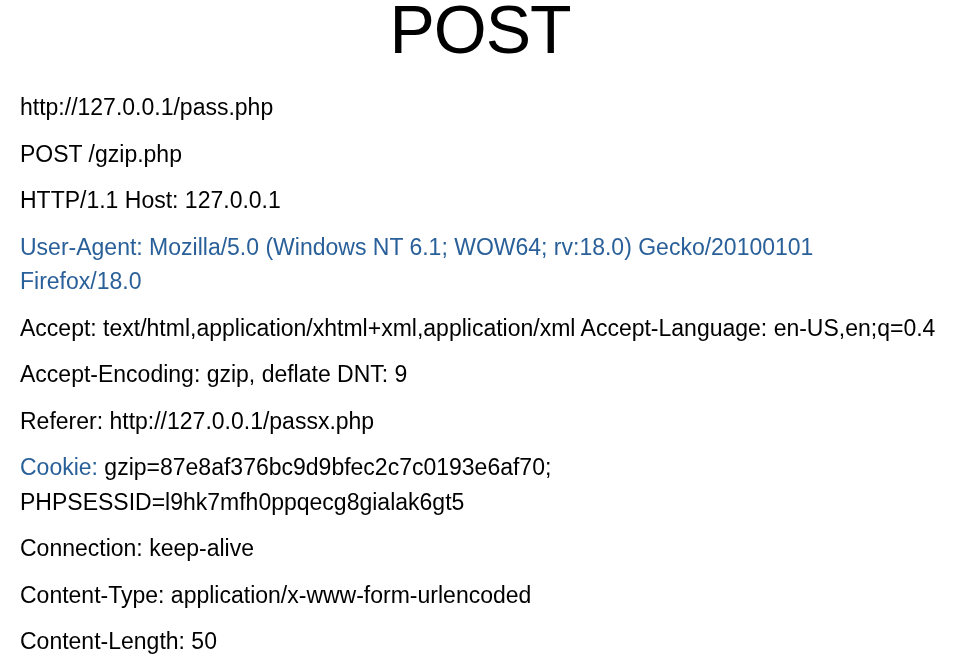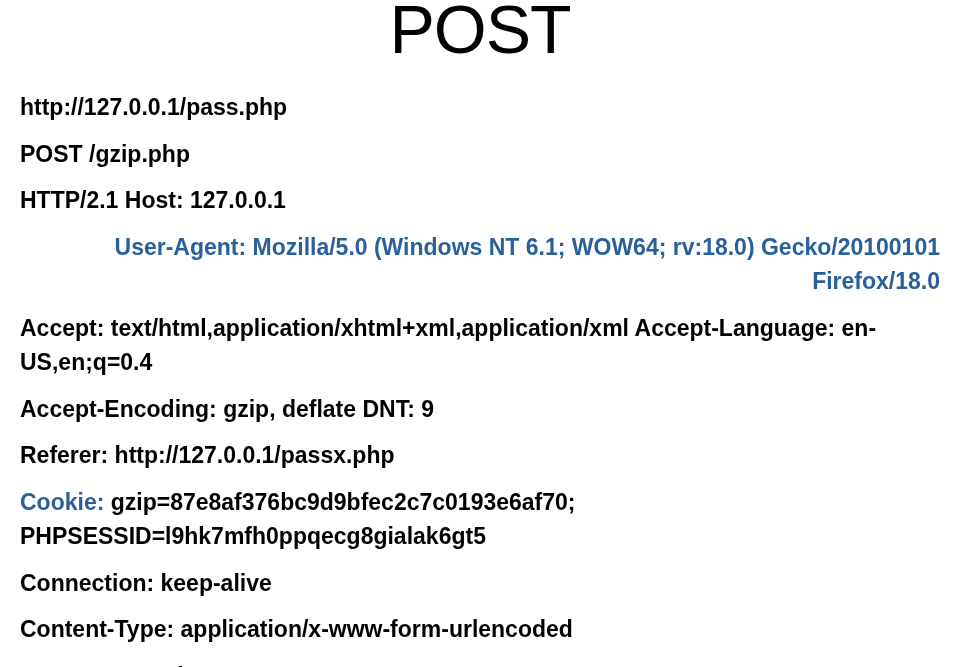--- a/index.html
+++ b/index.html
@@ -21,37 +21,36 @@
       font-weight: 400;
       text-align: center;
       margin-bottom: 22px;
       letter-spacing: -1px;
       margin-top: -10px;
     }
     .line {
       font-size: 23px;
       line-height: 1.5;
       margin-bottom: 12px;
-      font-weight: 700;
+      font-weight: 400;
     }
     .blue {
       color: #2a6099;
-      text-align: right;
     }
   </style>
 </head>
 <body>
 
 <div class="title">POST</div>
 
 <div class="line">http://127.0.0.1/pass.php</div>
 
 <div class="line">POST /gzip.php</div>
 
-<div class="line">HTTP/2.1 Host: 127.0.0.1</div>
+<div class="line">HTTP/1.1 Host: 127.0.0.1</div>
 
 <div class="line blue">User-Agent: Mozilla/5.0 (Windows NT 6.1; WOW64; rv:18.0) Gecko/20100101 Firefox/18.0</div>
 
 <div class="line">Accept: text/html,application/xhtml+xml,application/xml Accept-Language: en-US,en;q=0.4</div>
 
 <div class="line">Accept-Encoding: gzip, deflate DNT: 9</div>
 
 <div class="line">Referer: http://127.0.0.1/passx.php</div>
 
 <div class="line">

